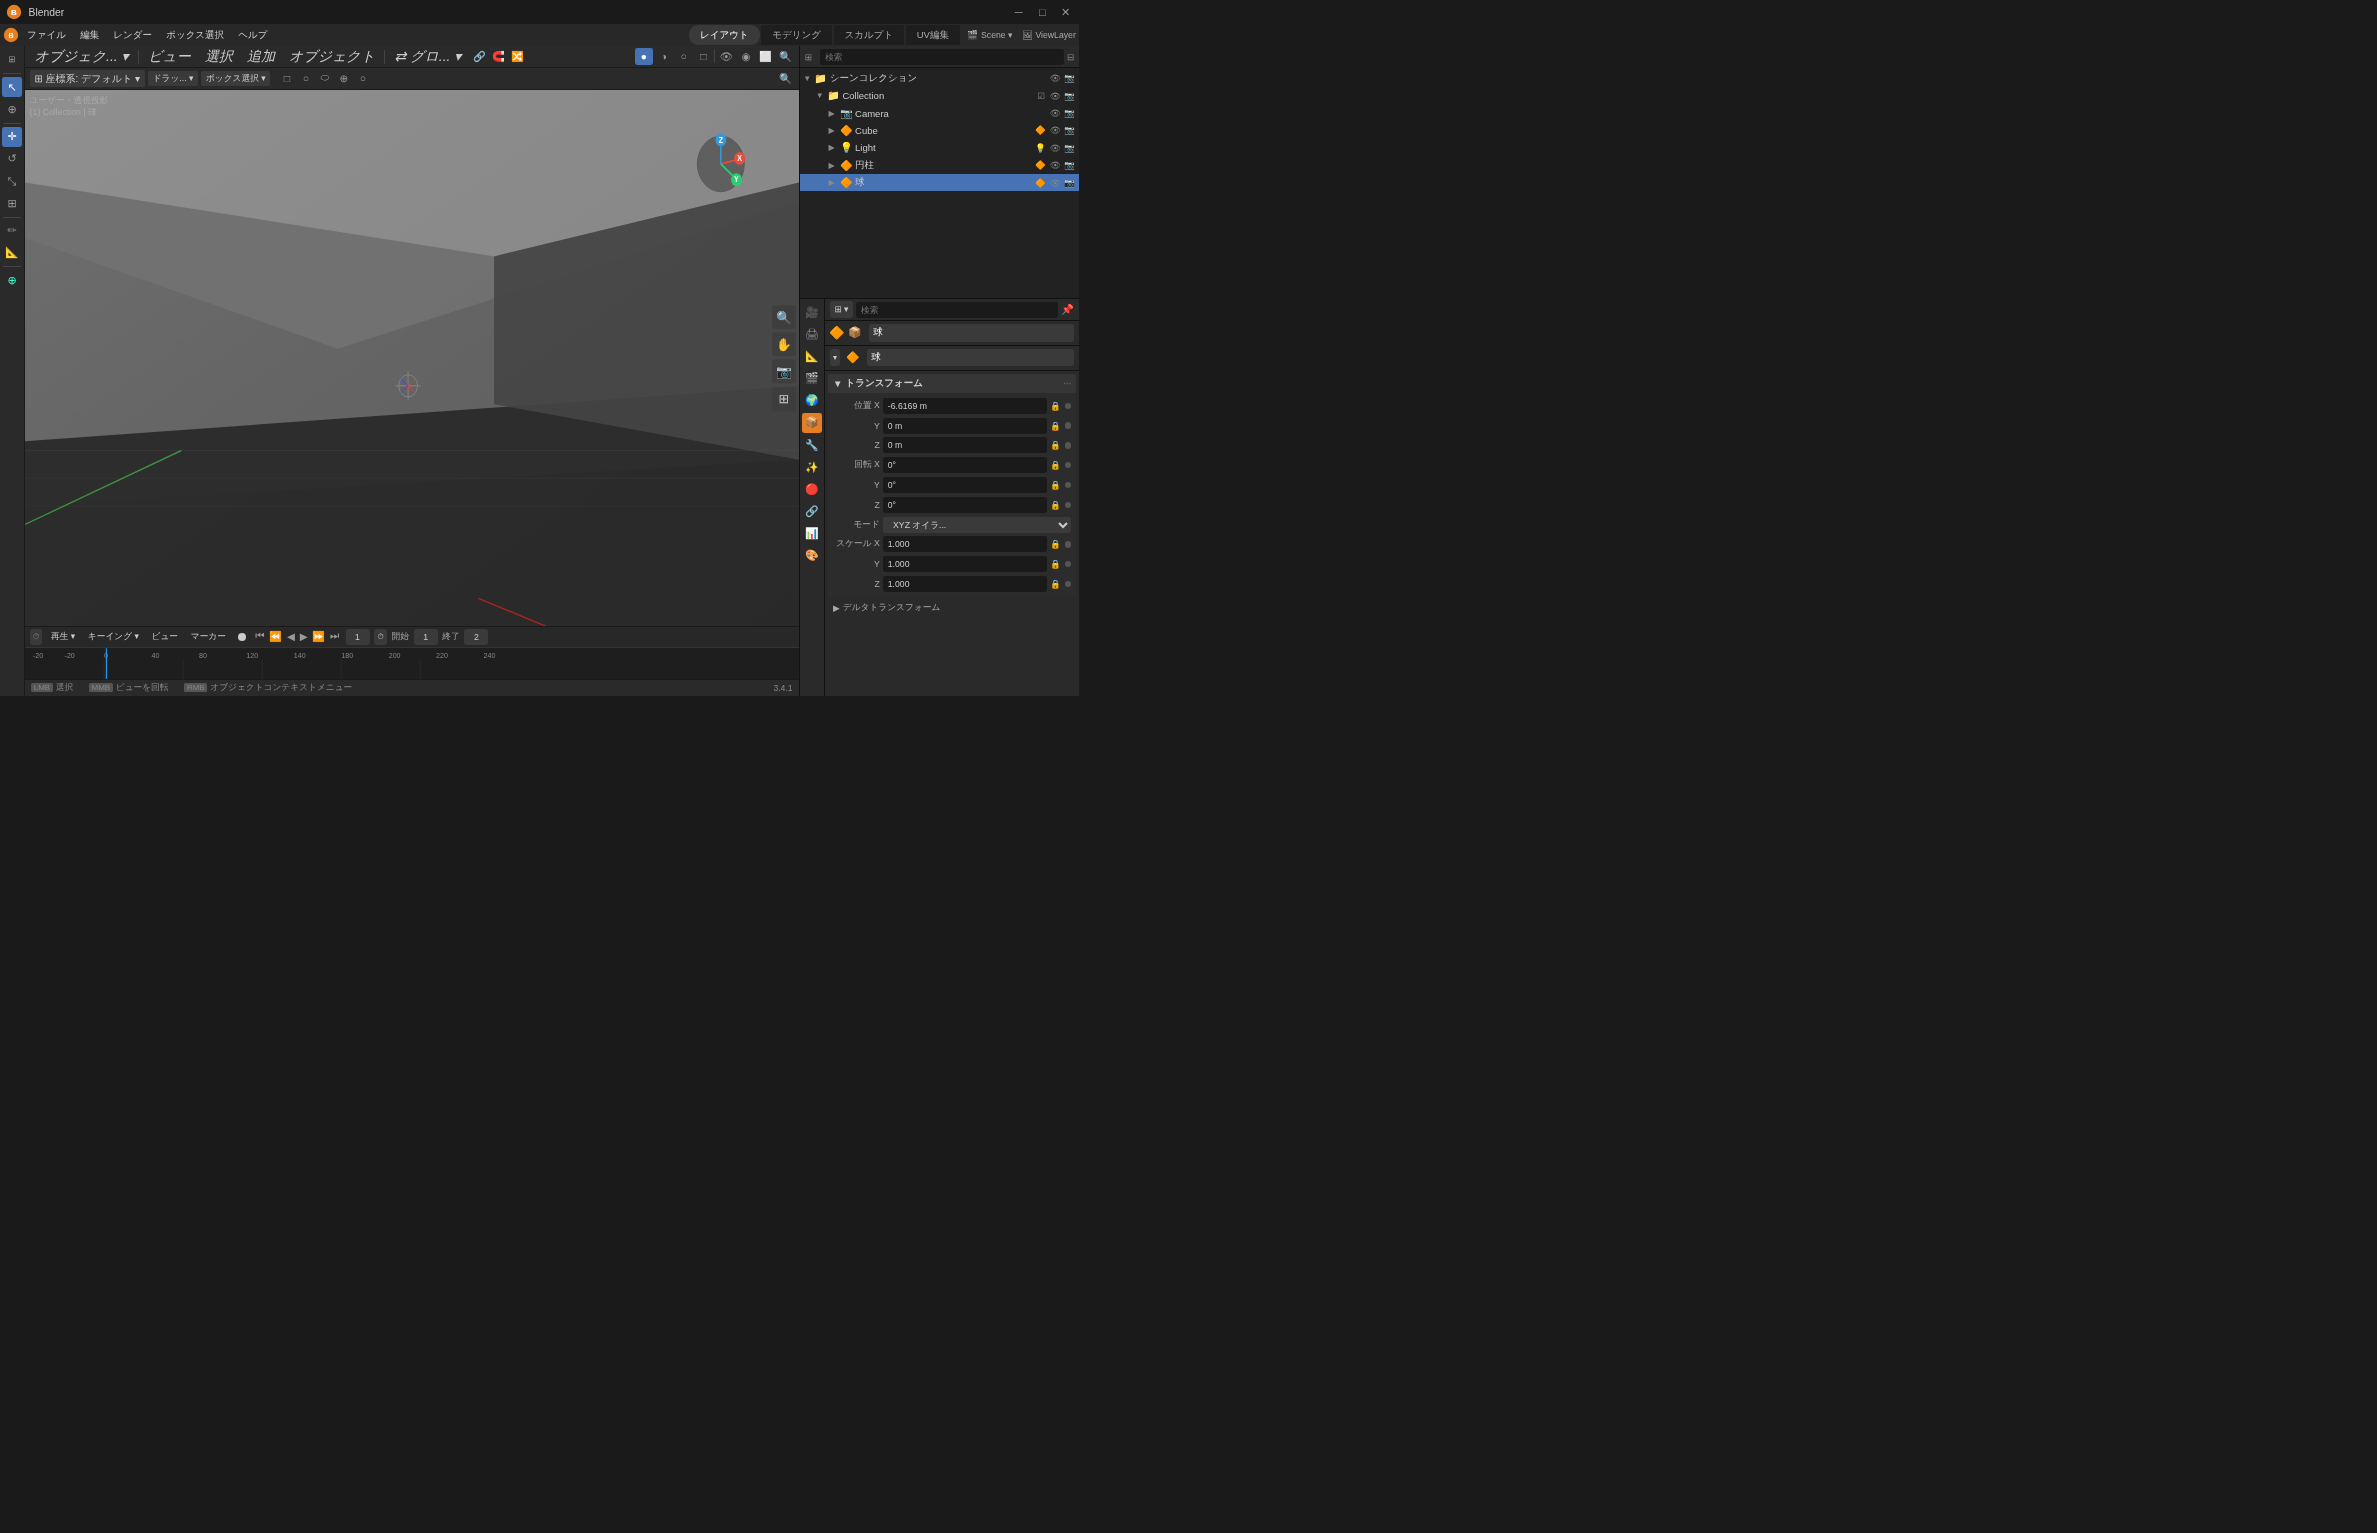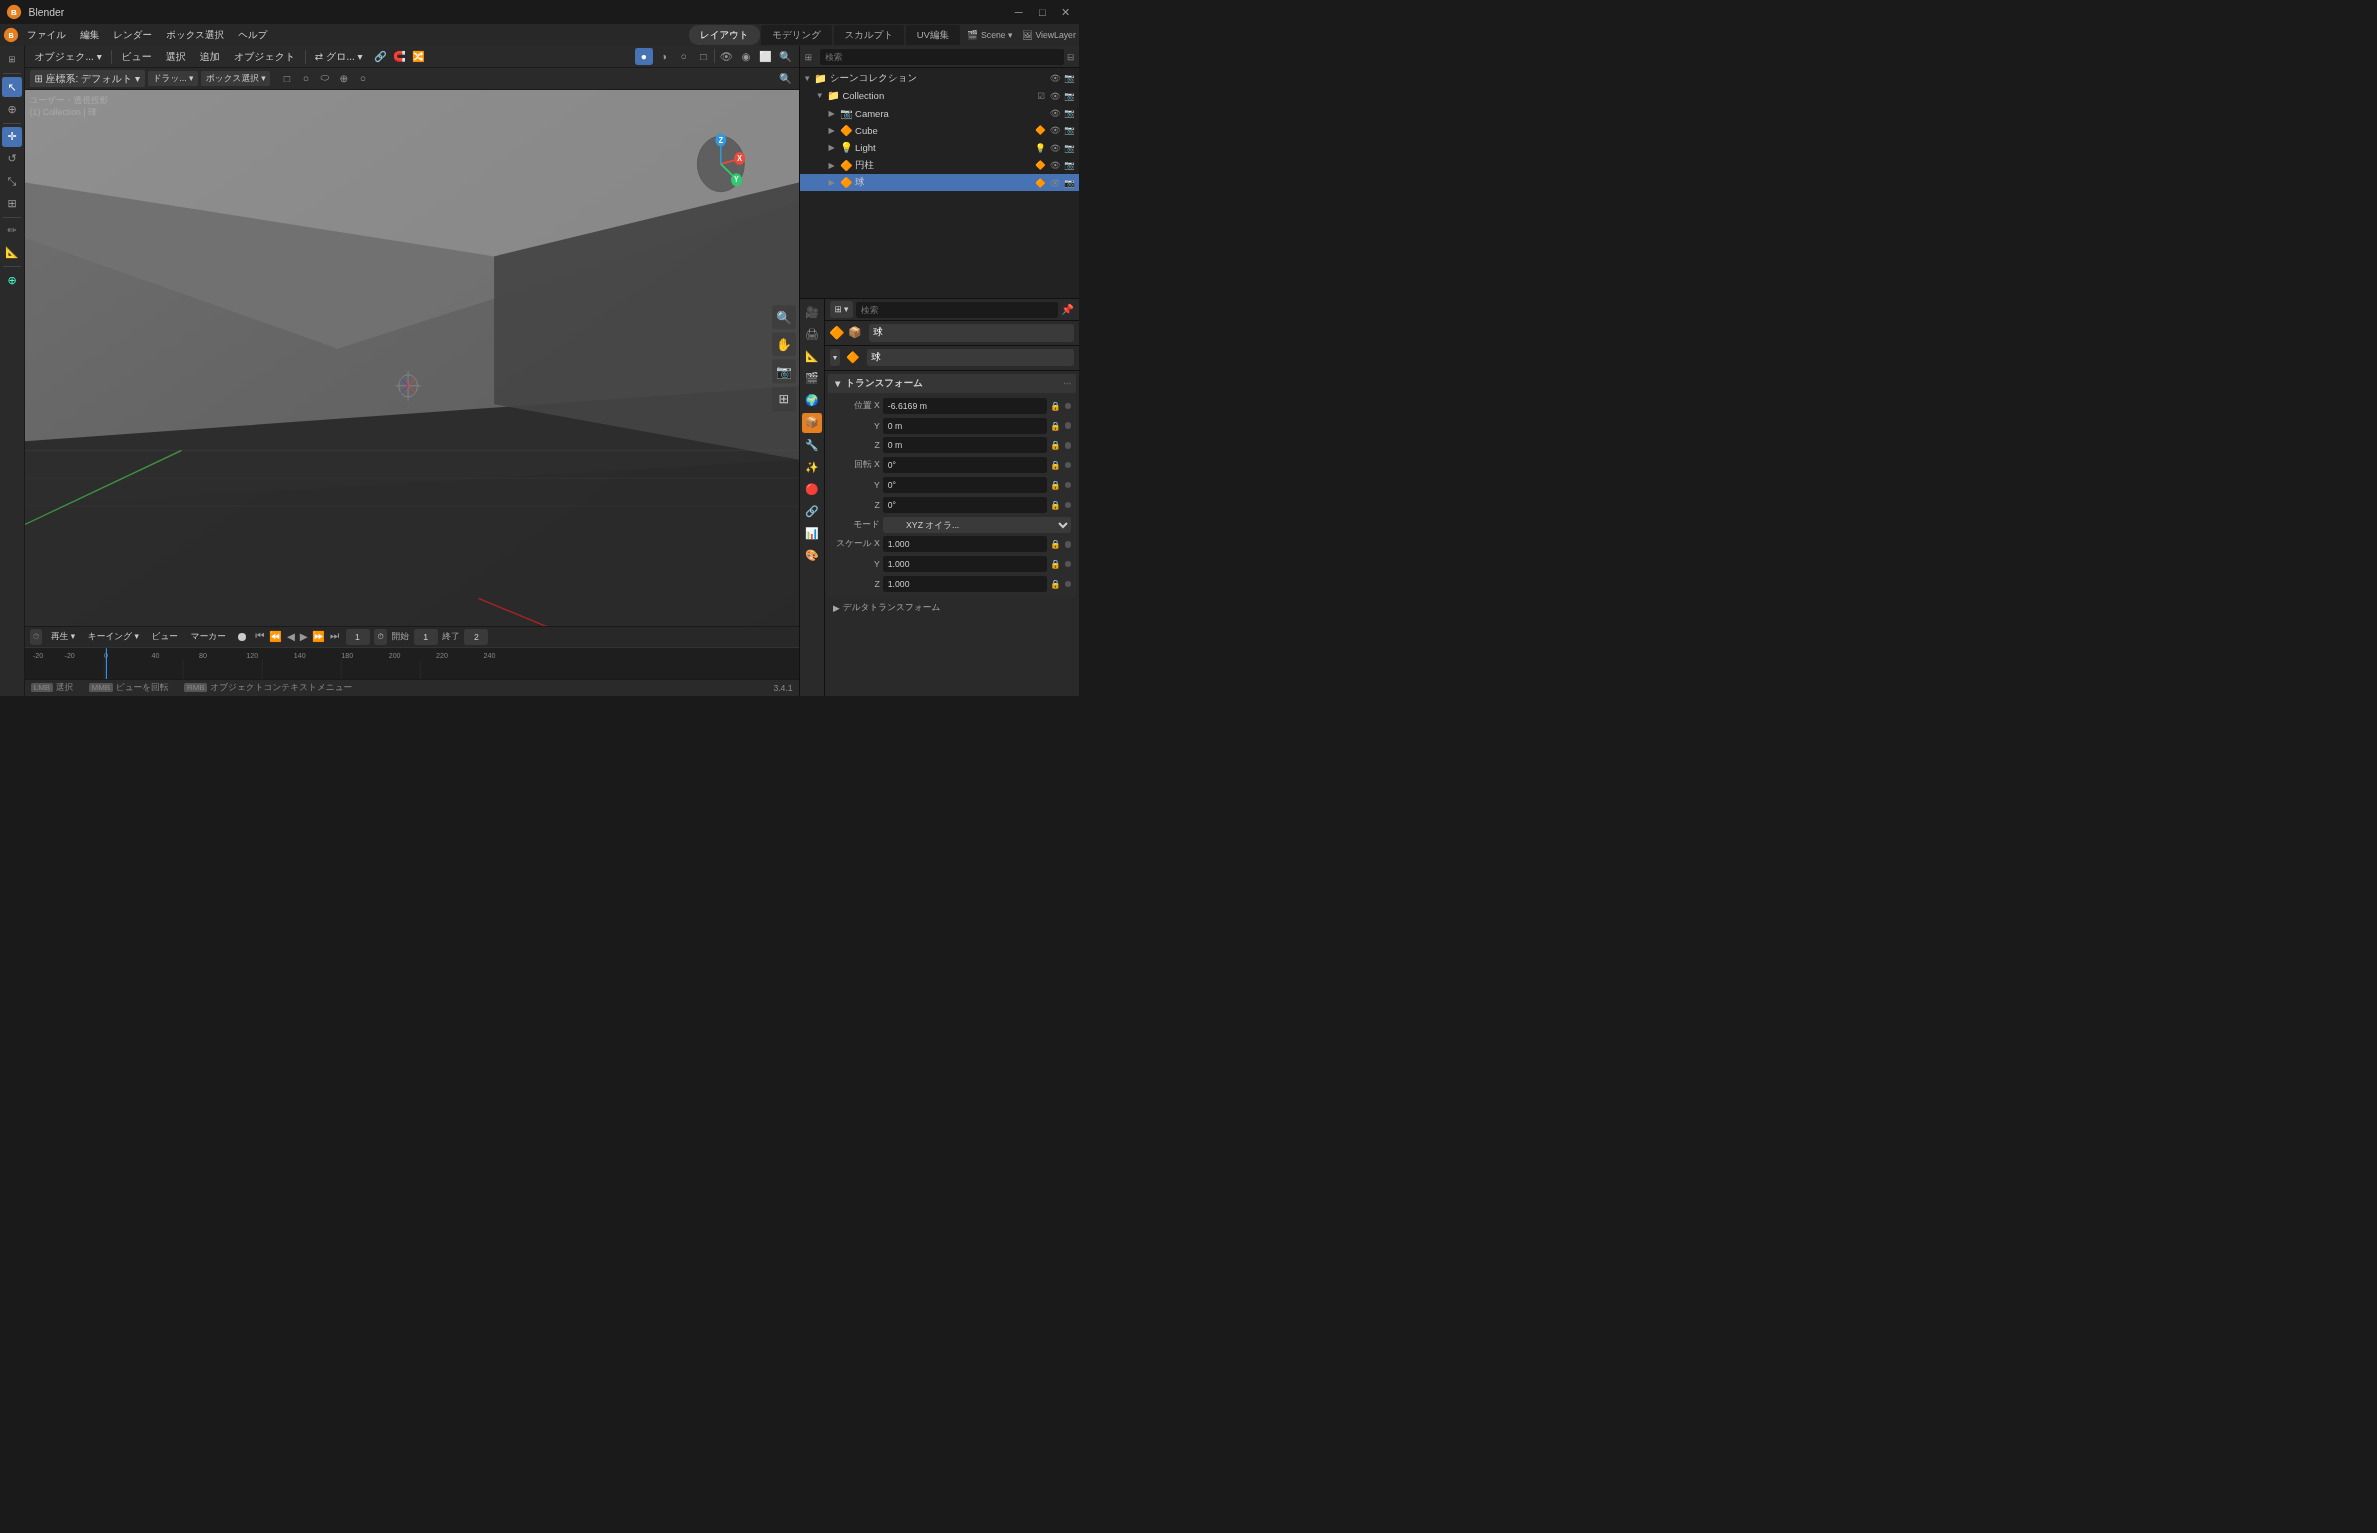--- a/index.html
+++ b/index.html
@@ -137,24 +137,25 @@
       align-items: center;
       background: #2a2a2a;
       height: 22px;
       padding: 0 4.7px;
       gap: 4.7px;
       flex-shrink: 0;
       border-bottom: 0.8px solid #1a1a1a;
     }
     .vh-item {
       padding: 1.6px 4.7px;
-      font-size: 10px;
+      font-size: 14px;
       color: #ccc;
       cursor: pointer;
       border-radius: 1.6px;
+      font-style: italic;
     }
     .vh-separator { width: 0.8px; height: 14px; background: #444; }
     .vh-icons { display: flex; gap: 1.6px; }
     .vh-icon {
       width: 17.4px;
       height: 17.4px;
       display: flex;
       align-items: center;
       justify-content: center;
       border-radius: 2.4px;
@@ -485,21 +486,21 @@
       border-radius: 50%;
       background: #555;
       cursor: pointer;
     }
 
     .mode-dropdown {
       background: #3a3a3a;
       border: none;
       border-radius: 2.4px;
       height: 16px;
-      padding: 0 19px;
+      padding: 0 6px;
       color: #ccc;
       font-size: 8.7px;
       flex: 1;
     }
 
     .delta-section {
       padding: 3.2px 4.7px;
       font-size: 8.7px;
       color: #aaa;
       cursor: pointer;

